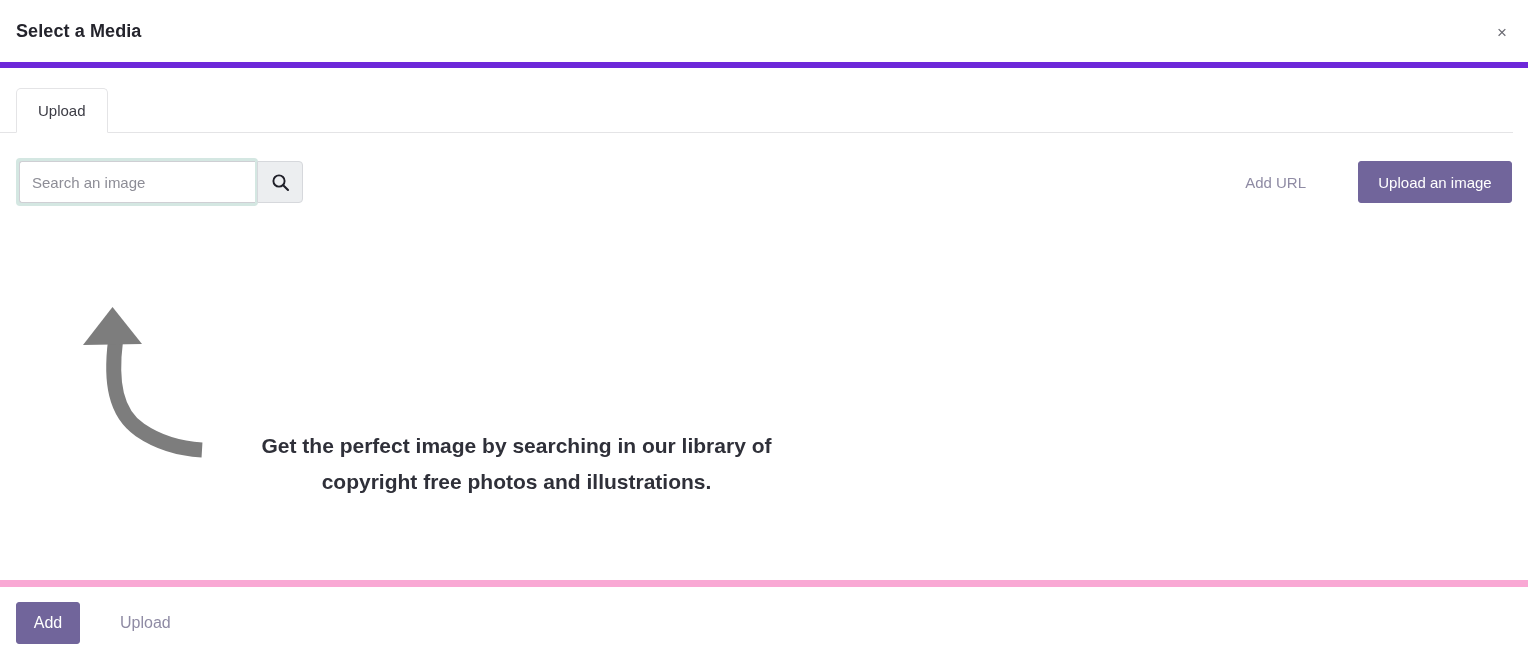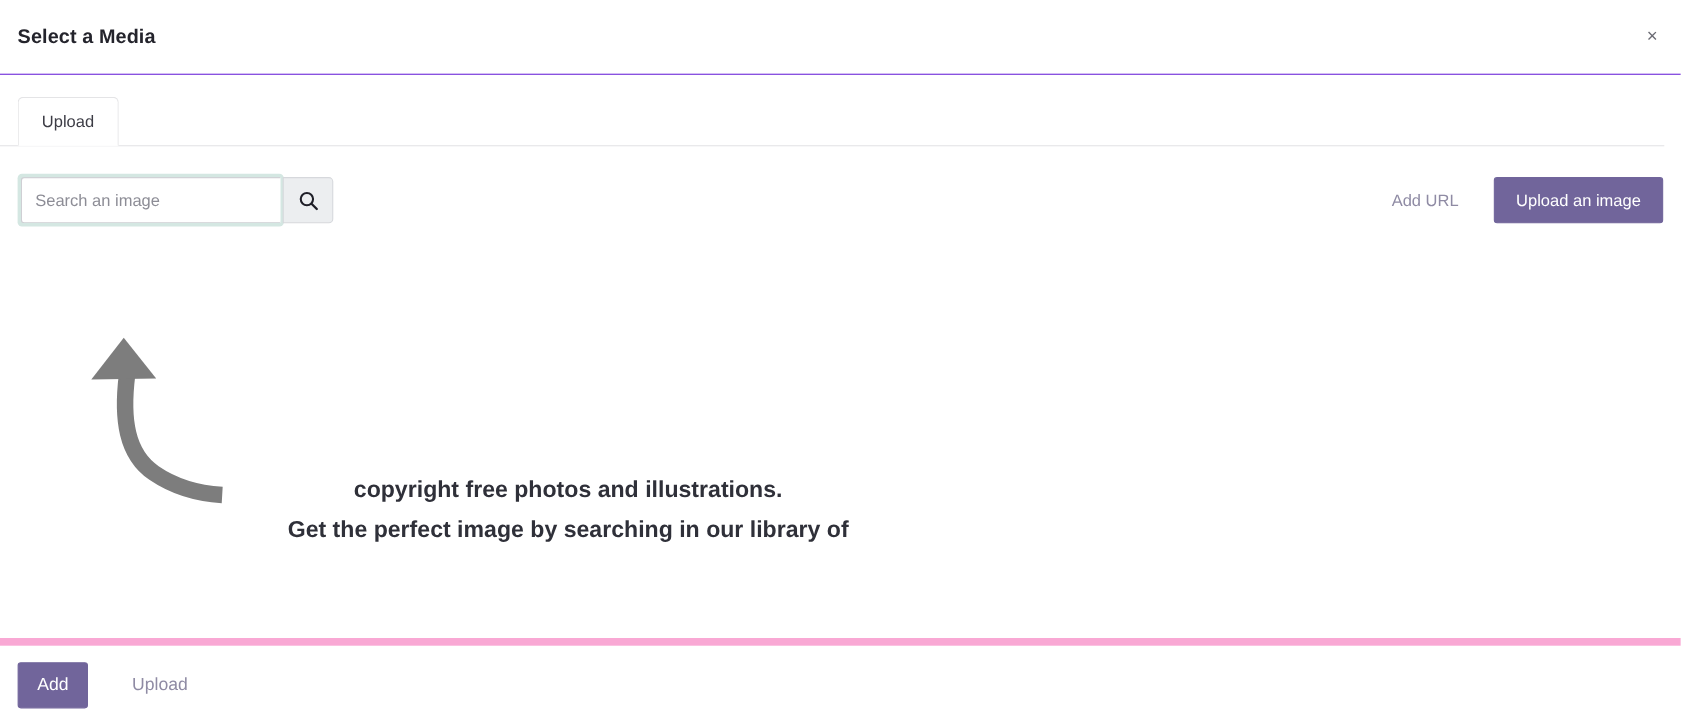--- a/index.html
+++ b/index.html
@@ -23,21 +23,21 @@
     display: flex;
     flex-direction: column;
     background: #ffffff;
   }
 
   
   .modal-header {
     position: relative;
     height: 68px;
     min-height: 68px;
-    border-bottom: 1px solid #6d28d9;
+    border-bottom: 6px solid #6d28d9;
     display: flex;
     align-items: center;
     box-sizing: border-box;
   }
   .modal-title {
     font-size: 18px;
     font-weight: bold;
     color: #24242c;
     padding-left: 16px;
     letter-spacing: 0.1px;
@@ -180,21 +180,21 @@
     border: 1px solid #71659b;
     border-radius: 3px;
     font-size: 15px;
     padding: 0 16px;
     height: 42px;
     min-width: 154px;
     display: inline-flex;
     align-items: center;
     justify-content: center;
     cursor: pointer;
-    margin-left: 18px;
+    margin-left: 38px;
     font-family: "Liberation Sans", sans-serif;
   }
 
   
   .empty-state {
     position: absolute;
     left: 0;
     top: 150px;
     width: 1033px;
     height: 300px;
@@ -294,22 +294,22 @@
     </div>
 
     <div class="empty-state">
       <div class="arrow-wrap">
         <svg width="150" height="160" viewBox="0 0 150 160" aria-hidden="true">
           <path d="M45.5,38 C40.5,78 45,110 70,127 C92,142 115,146 132,147" fill="none" stroke="#7d7d7d" stroke-width="15" stroke-linecap="butt"></path>
           <polygon points="42.5,4 13,42 72,41" fill="#7d7d7d"></polygon>
         </svg>
       </div>
       <div class="empty-text">
+        <div>Get the perfect image by searching in our library of</div>
         <div>copyright free photos and illustrations.</div>
-        <div>Get the perfect image by searching in our library of</div>
       </div>
     </div>
 
   </div>
 
   <div class="modal-footer">
     <button class="btn-add">Add</button>
     <button class="btn-discard">Upload</button>
   </div>
 

